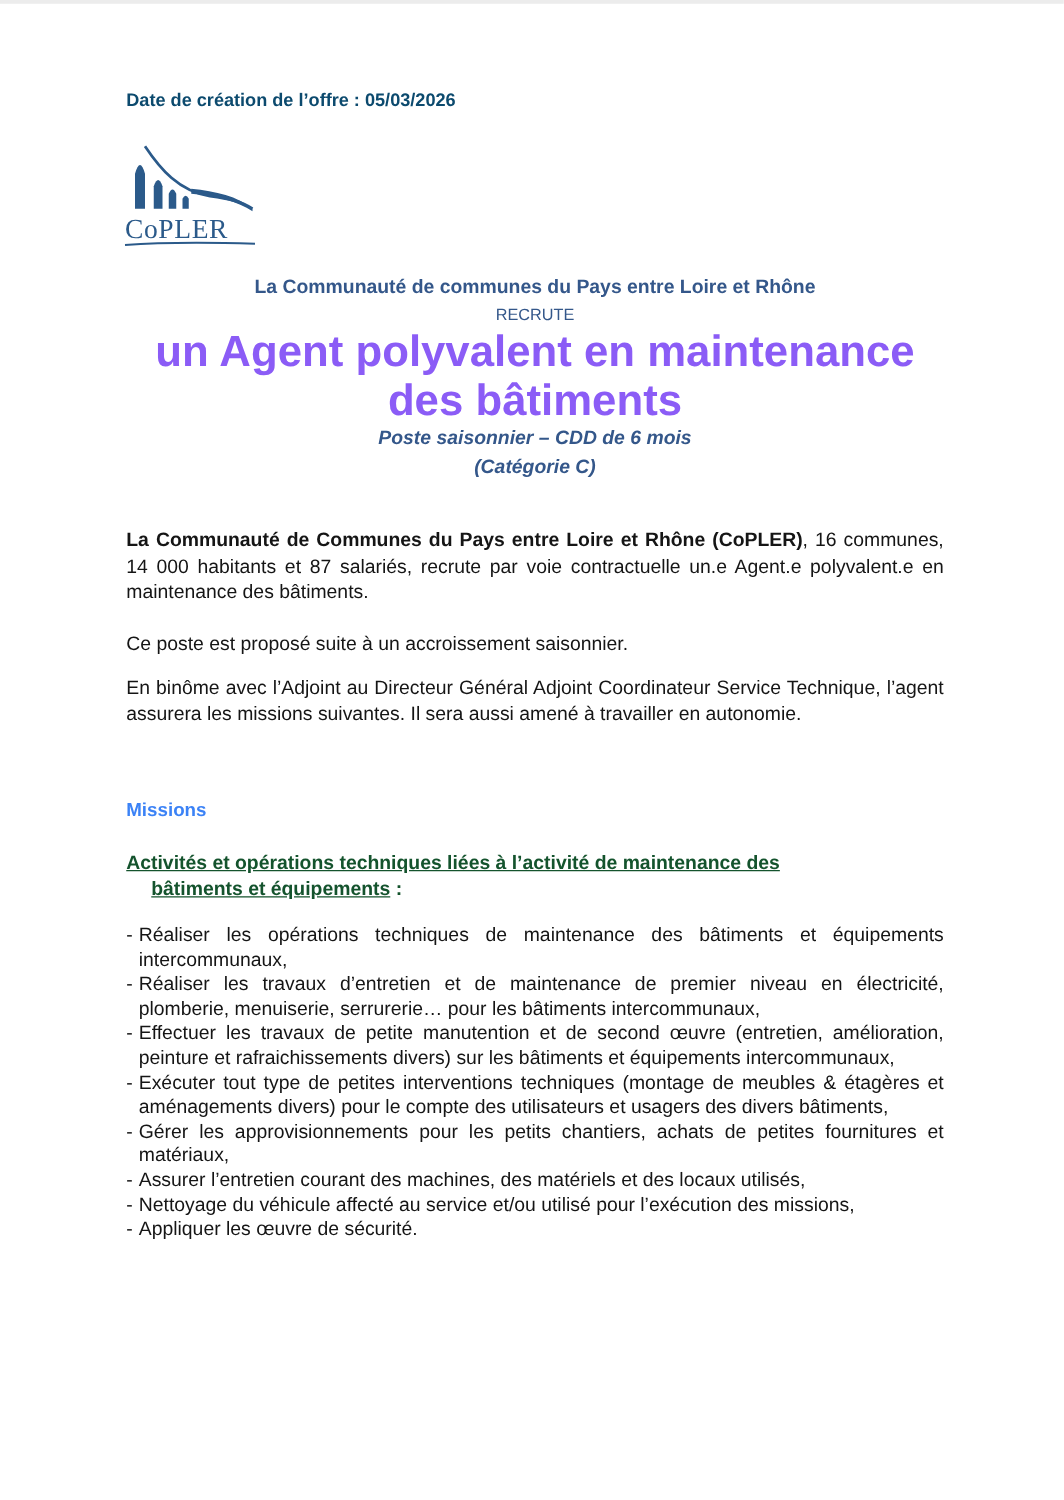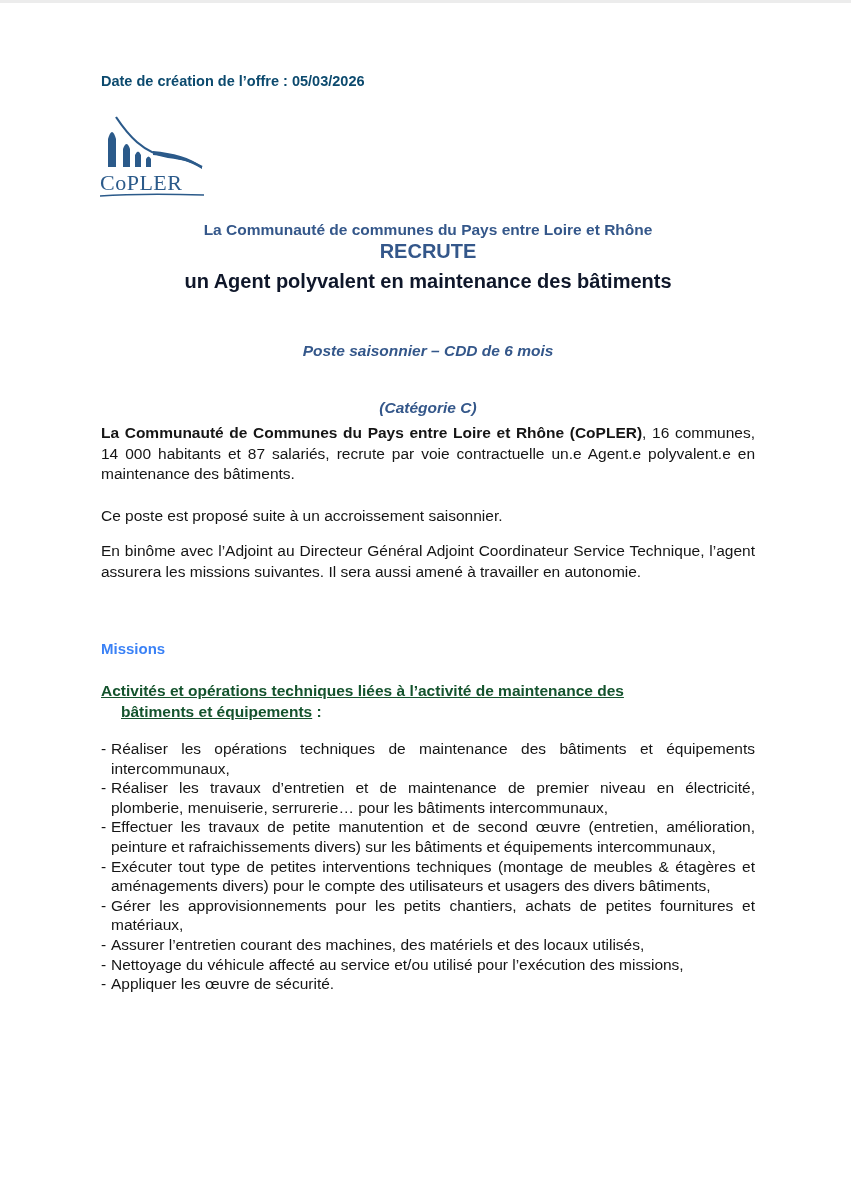--- a/index.html
+++ b/index.html
@@ -45,47 +45,46 @@
       color: #34578a;
     }
     .org-line {
       top: 219px;
       font-weight: bold;
       font-size: 15.5px;
       line-height: 21px;
     }
     .recrute-line {
       top: 241px;
-      font-weight: bold;
-      font-size: 20px;
+      font-weight: normal;
+      font-size: 13px;
       line-height: 21px;
       text-align: center;
     }
     .job-title {
       top: 262px;
       font-weight: bold;
-      font-size: 20px;
+      font-size: 35px;
       line-height: 39px;
-      color: #0f172a;
+      color: #8b5cf6;
       text-align: center;
     }
     .contract-line {
       top: 340px;
       font-weight: bold;
       font-style: italic;
       font-size: 15.5px;
       line-height: 21px;
     }
     .category-line {
       top: 363px;
       font-weight: bold;
       font-style: italic;
       font-size: 15.5px;
       line-height: 21px;
-      margin-top: 34px;
     }
     .para {
       position: absolute;
       left: 101px;
       width: 654px;
       font-size: 15.5px;
       line-height: 20.5px;
       text-align: justify;
       color: #151515;
     }

